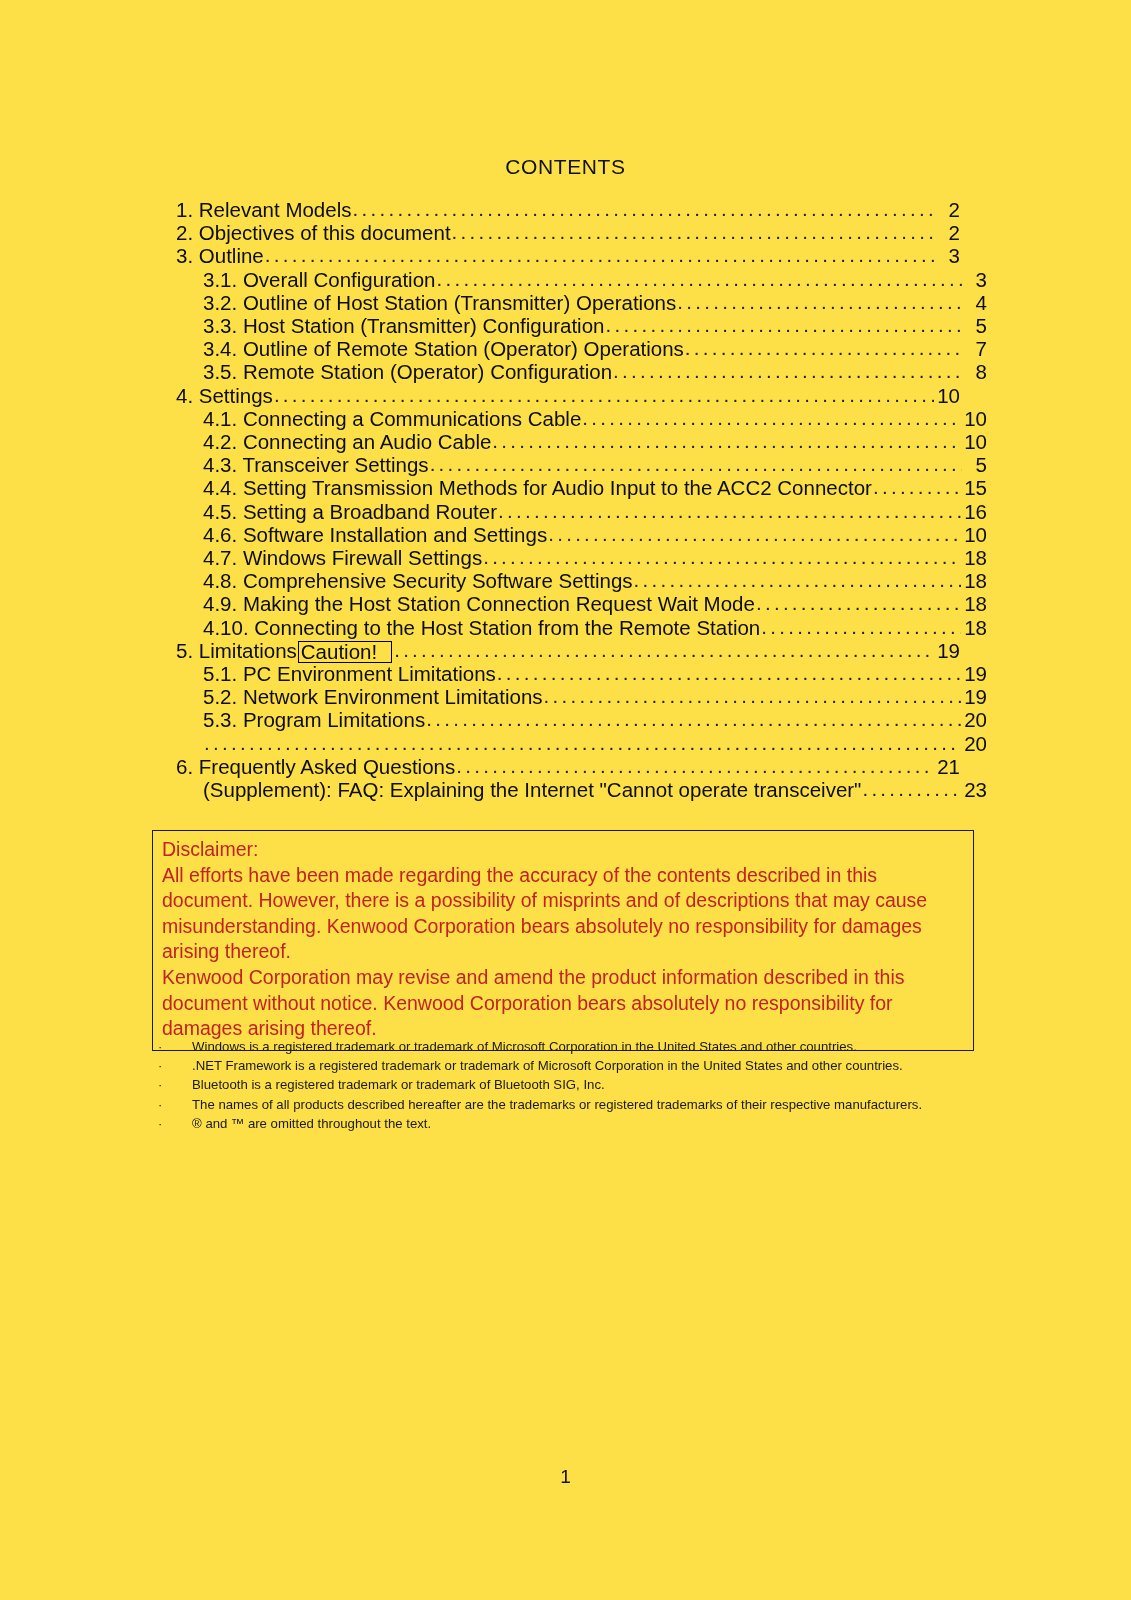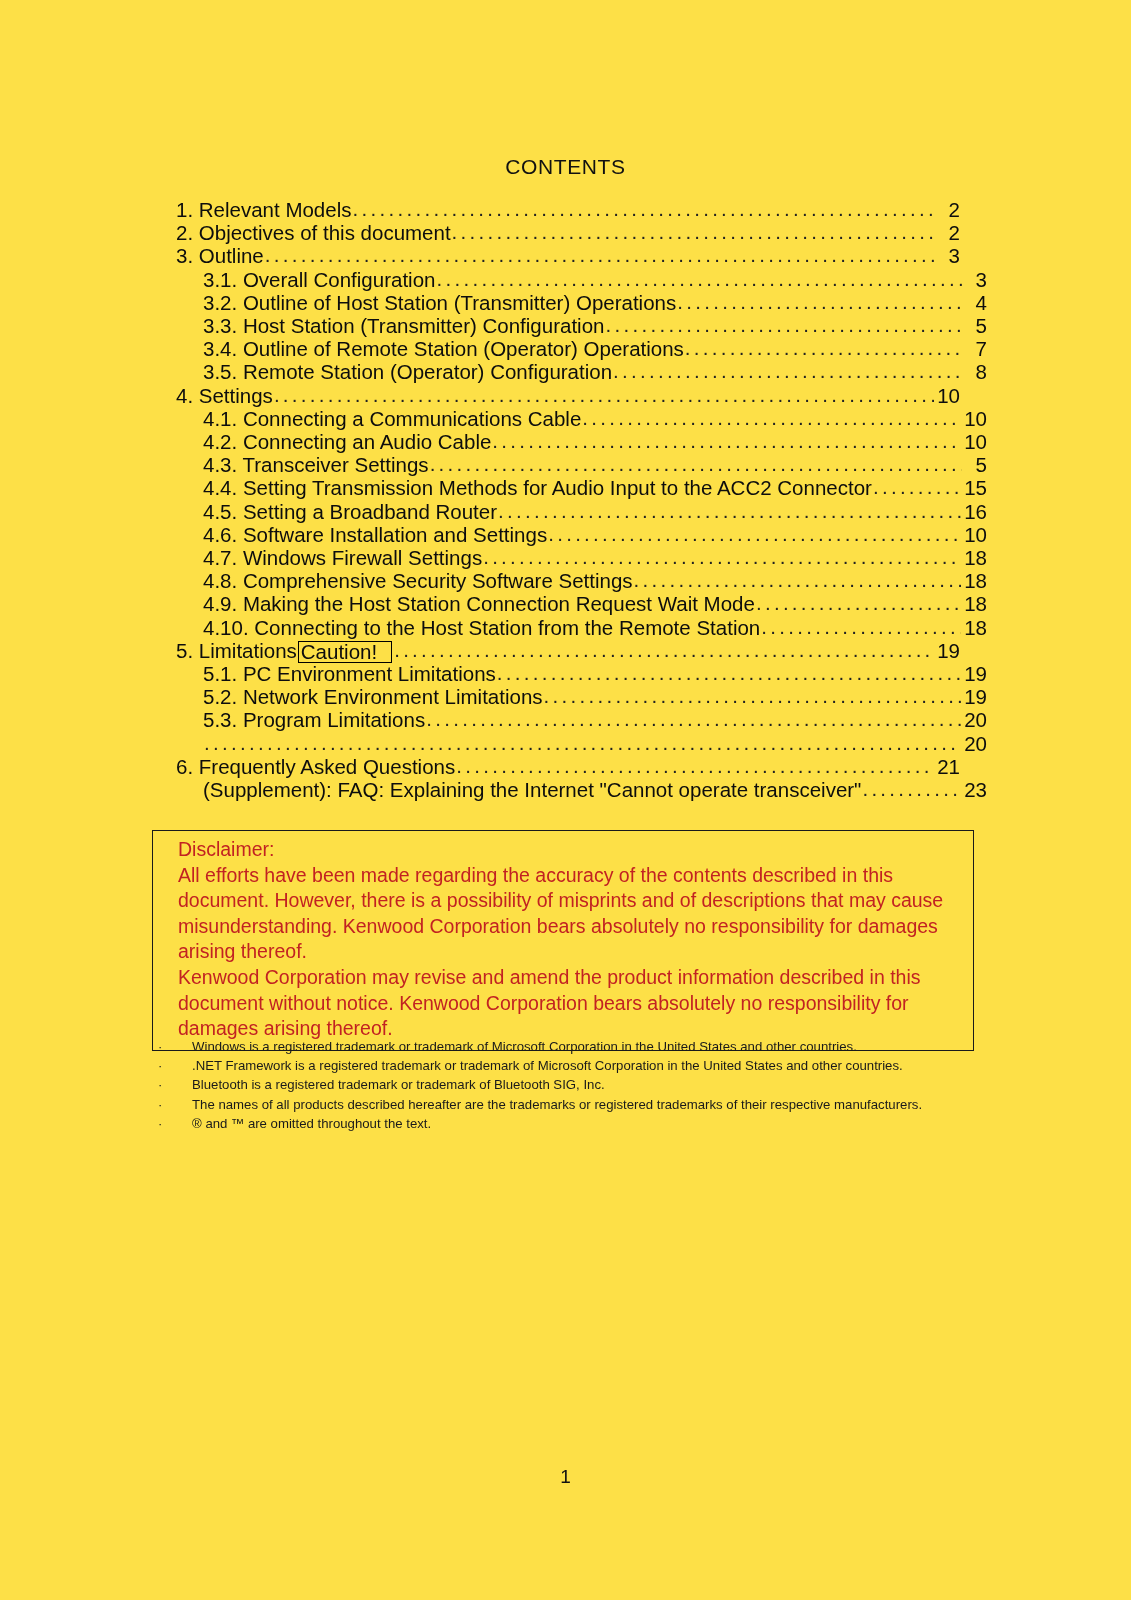--- a/index.html
+++ b/index.html
@@ -86,21 +86,21 @@
   }
 
   
   .disclaimer {
     position: absolute;
     left: 152px;
     top: 830px;
     width: 822px;
     box-sizing: border-box;
     border: 1px solid #1a1a1a;
-    padding: 6px 9px 8px 25px;
+    padding: 6px 9px 8px 9px;
     color: #c22222;
     font-size: 19.5px;
     line-height: 25.6px;
   }
   .disclaimer p {
     margin: 0;
   }
 
   
   .trademarks {

